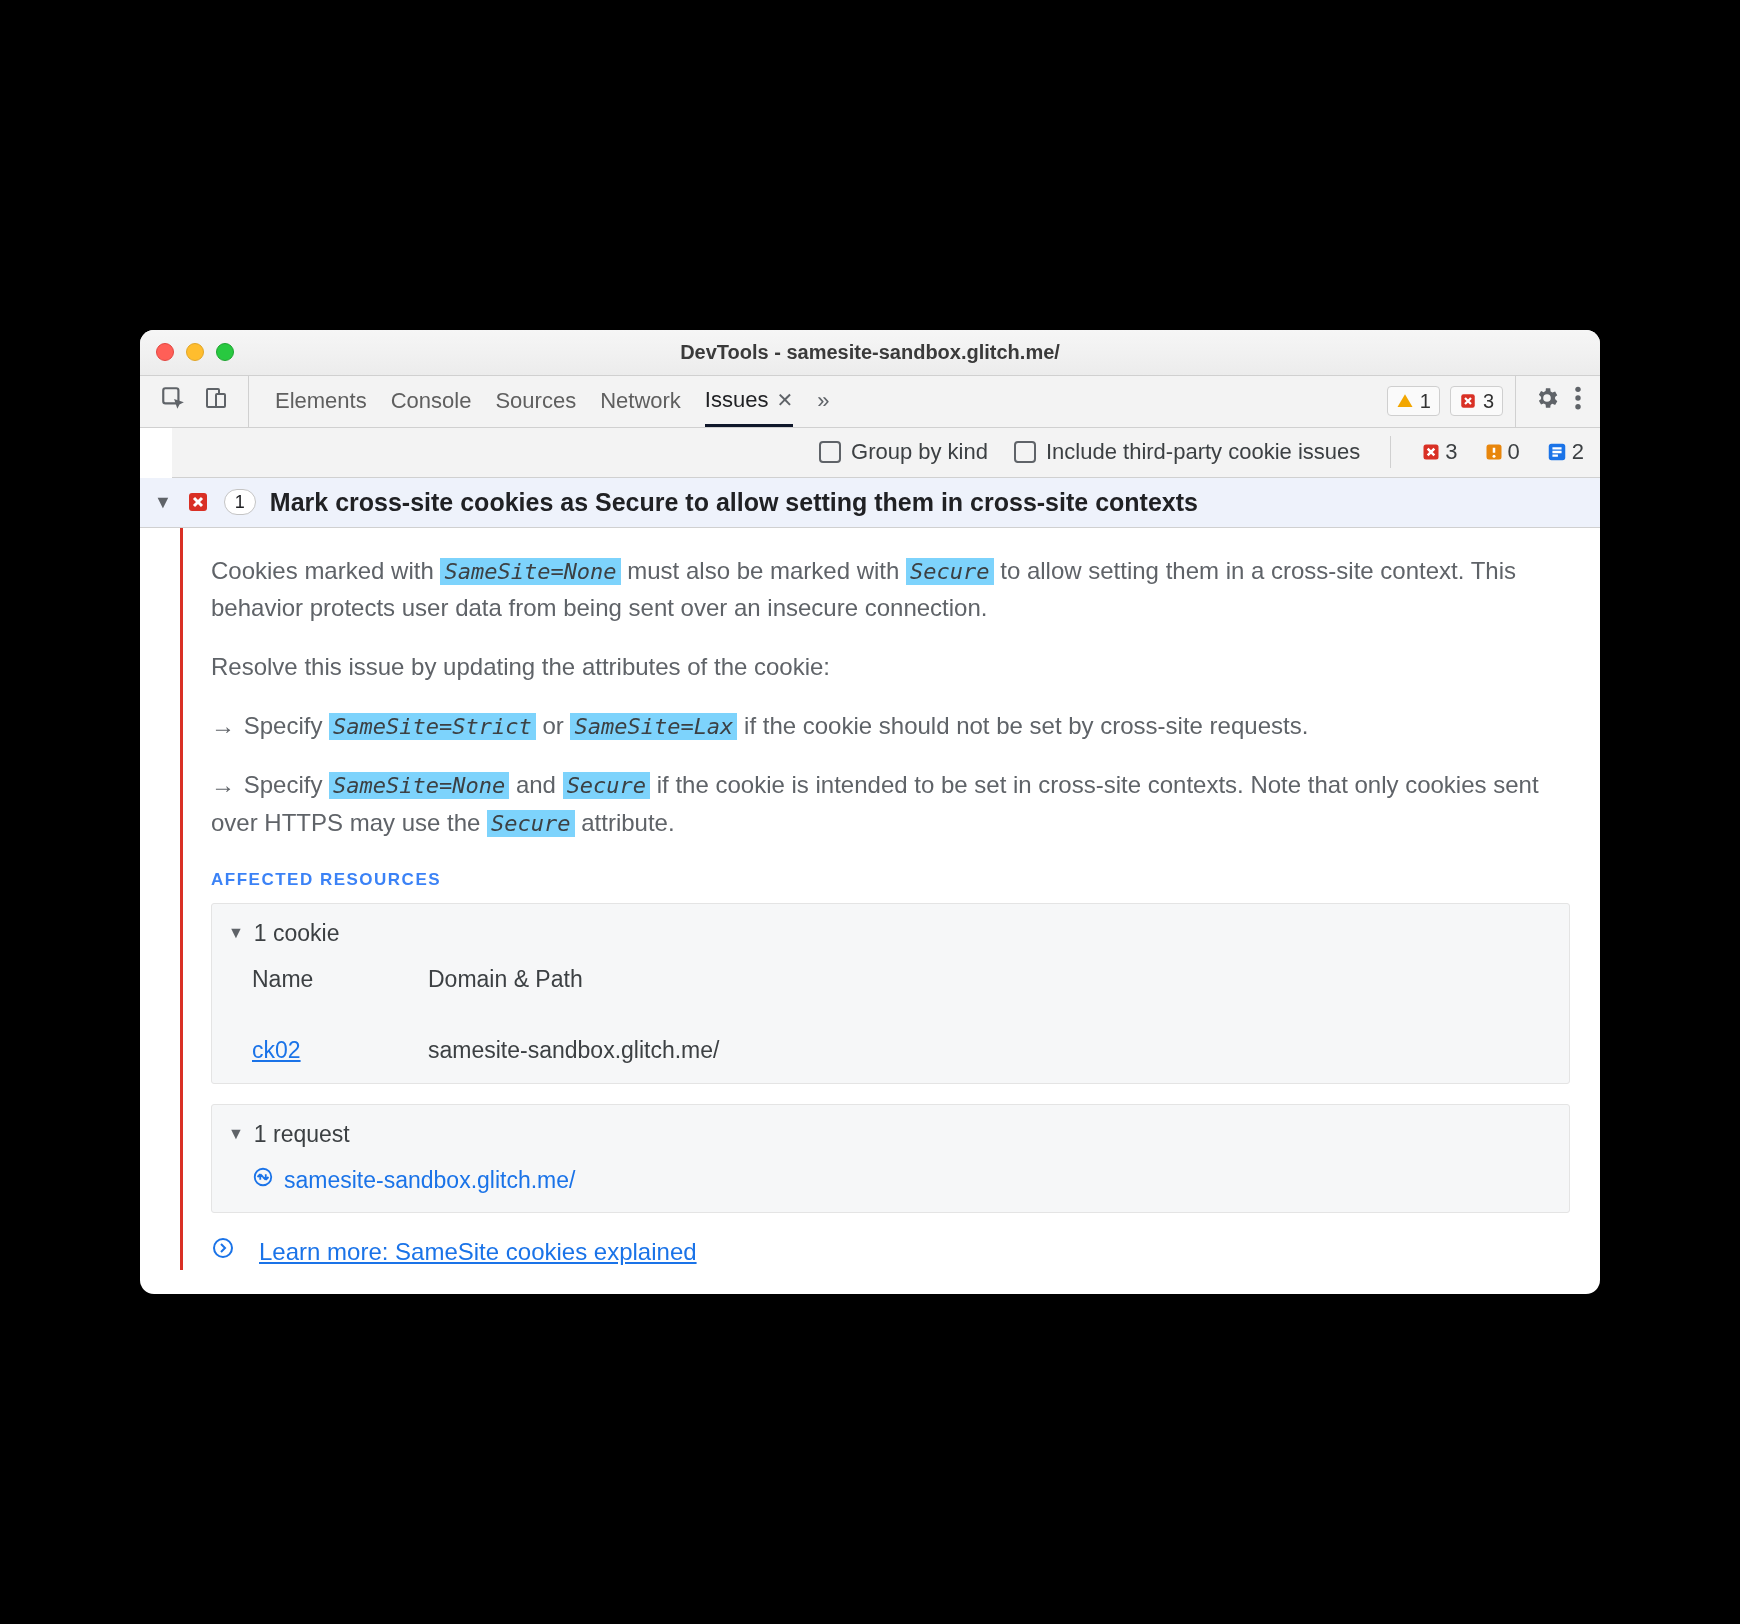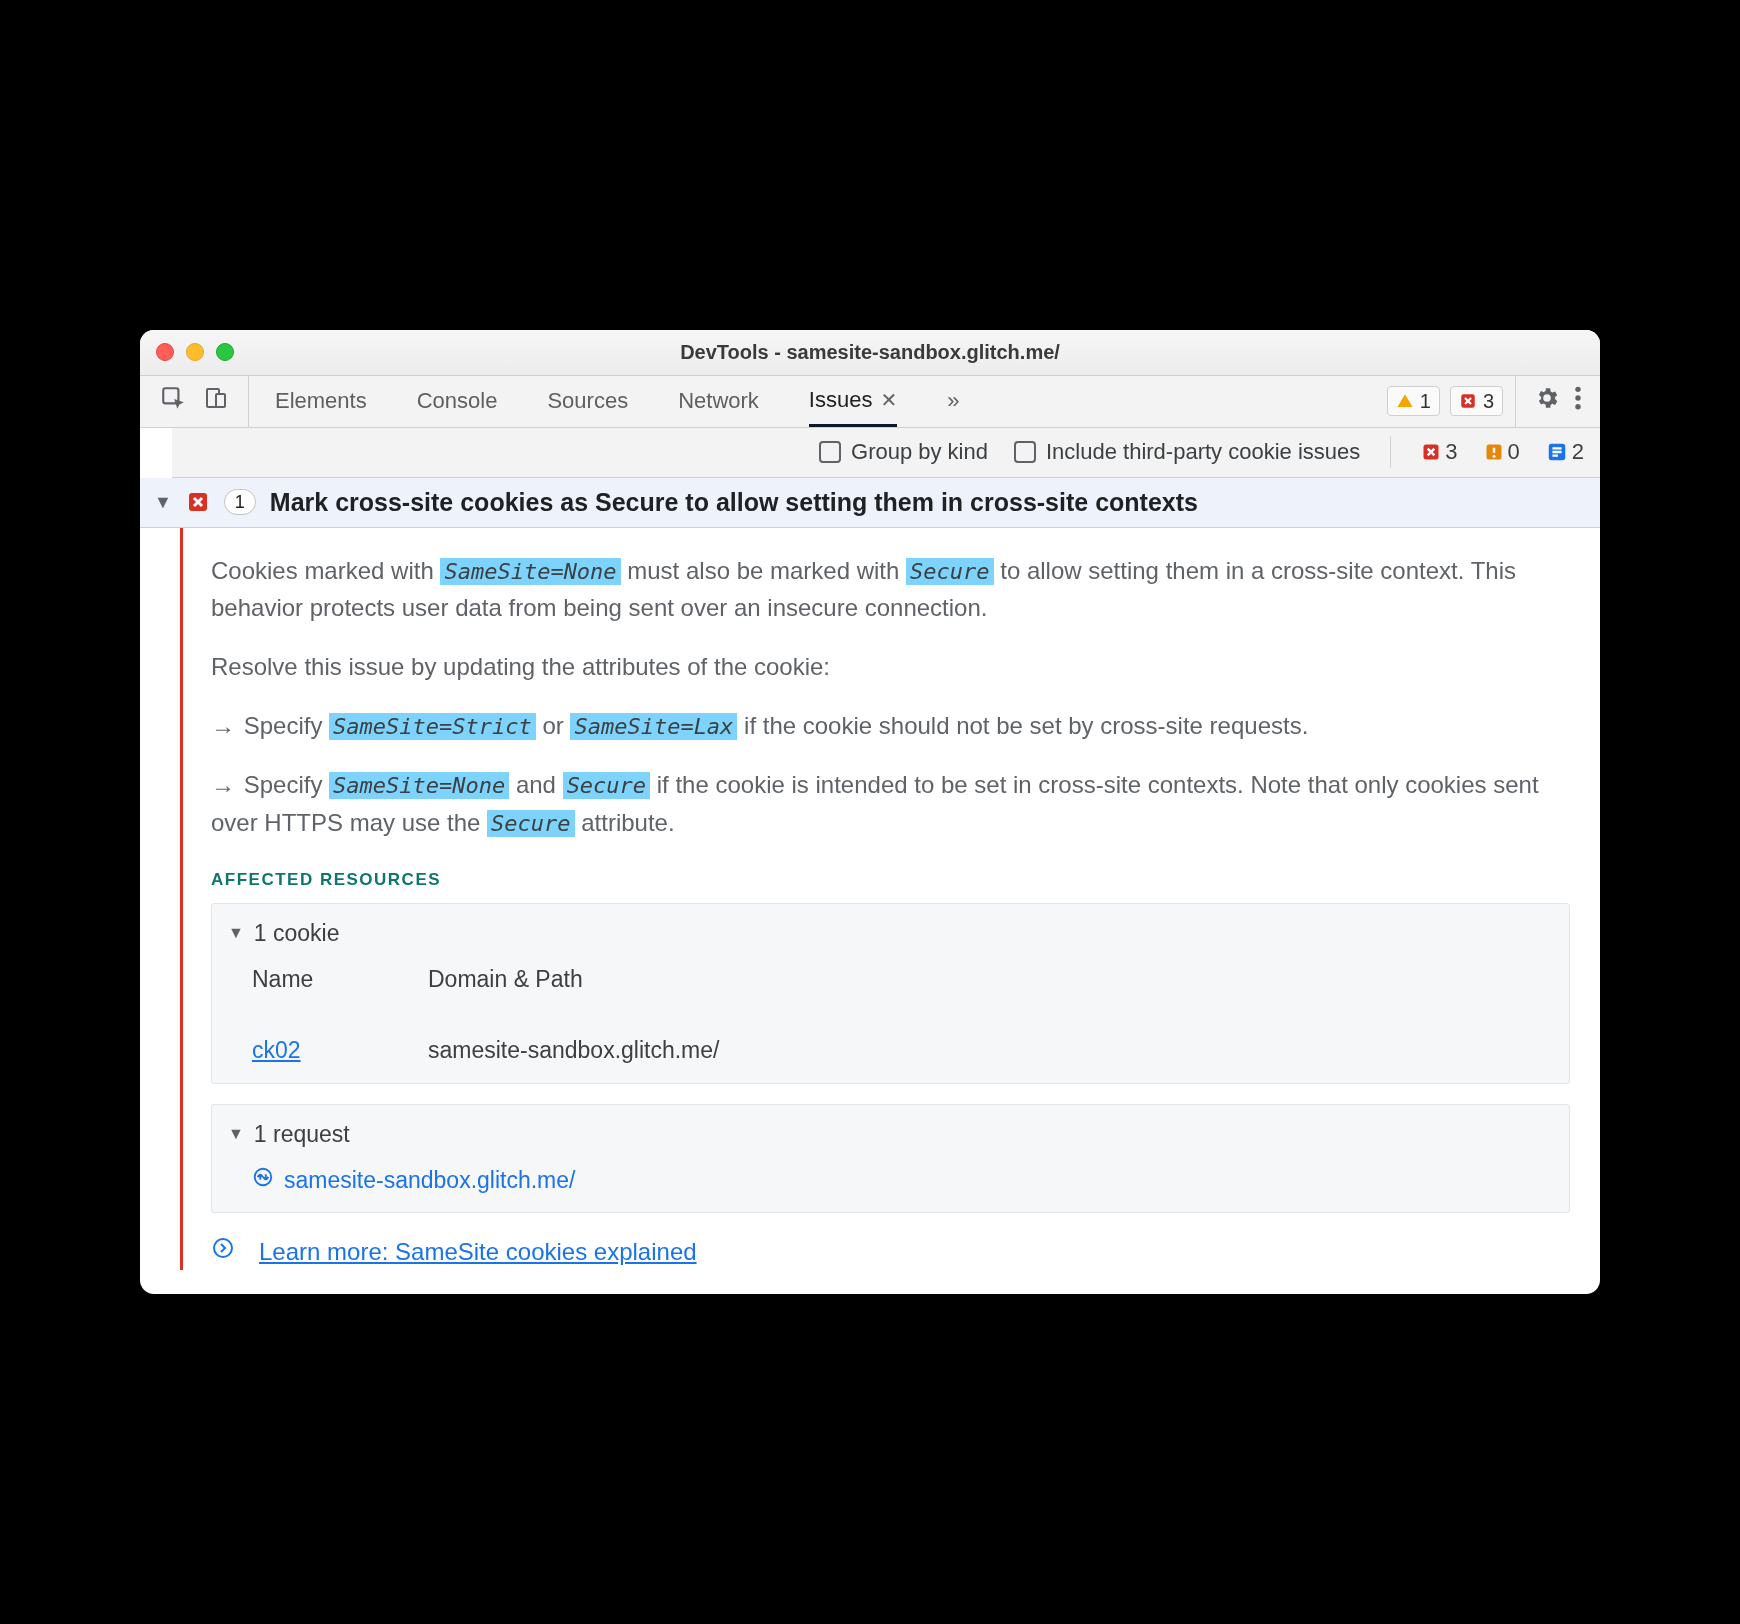--- a/index.html
+++ b/index.html
@@ -42,21 +42,21 @@
   .tabbar {
     height: 52px;
     border-bottom: 1px solid #d0d0d0;
     background:#f3f3f3;
     display:flex;
     align-items:stretch;
     font-size: 22px;
     color:#5a5a5a;
   }
   .tabbar .lefticons { display:flex; align-items:center; gap:18px; padding:0 20px; border-right:1px solid #d0d0d0;}
-  .tabbar .tabs { display:flex; align-items:center; gap:50px; padding:0 26px; flex:1;}
+  .tabbar .tabs { display:flex; align-items:center; gap:24px; padding:0 26px; flex:1;}
   .tabbar .tab { color:#5f5f5f; display:flex; align-items:center; gap:8px; height:100%;}
   .tabbar .tab.active { color:#202124; border-bottom:3px solid #0f172a; font-weight:500;}
   .tab-close { font-size:20px; color:#5f6368; }
   .chev-more { font-size:22px; color:#5f6368; }
   .tabbar .badges { display:flex; align-items:center; gap:10px; padding-right:12px; border-right:1px solid #d0d0d0;}
   .tabbar .rightactions { display:flex; align-items:center; gap:14px; padding:0 18px;}
   .pill {
     display:inline-flex; align-items:center; gap:6px;
     border:1px solid #cfcfcf; border-radius:4px;
     padding:2px 8px; font-size:20px; color:#333; background:#fafafa;
@@ -110,21 +110,21 @@
   .content p { margin-bottom:22px; }
   code {
     font-family: ui-monospace, Menlo, monospace;
     background:#7dd3fc; padding:1px 4px; font-size:22px; color:#3c4043;font-style:italic;
   }
   .arrow-item { margin-bottom:10px; }
   .arrow-item .arw { display:inline-block; width:26px; }
 
   .section-head {
     font-size:17px; letter-spacing:1.5px; font-weight:700;
-    color:#0f766e; margin:26px 0 10px 0;
+    color:#3b82f6; margin:26px 0 10px 0;
   }
   .panel {
     background:#f6f7f8; border:1px solid #e4e4e4; border-radius:3px;
     padding:12px 16px 14px 16px; margin-bottom:20px;
     font-size:23px; color:#3c4043;
   }
   .panel .phead { display:flex; align-items:center; gap:10px; font-weight:400; margin-bottom:10px;}
   .panel .phead .caret { color:#5f6368; font-size:16px;}
   .tbl { display:grid; grid-template-columns: 140px 1fr; row-gap:6px; column-gap:30px; padding-left:24px;gap:36px;}
   .tbl .hdr { font-weight:400; color:#3c4043;}

